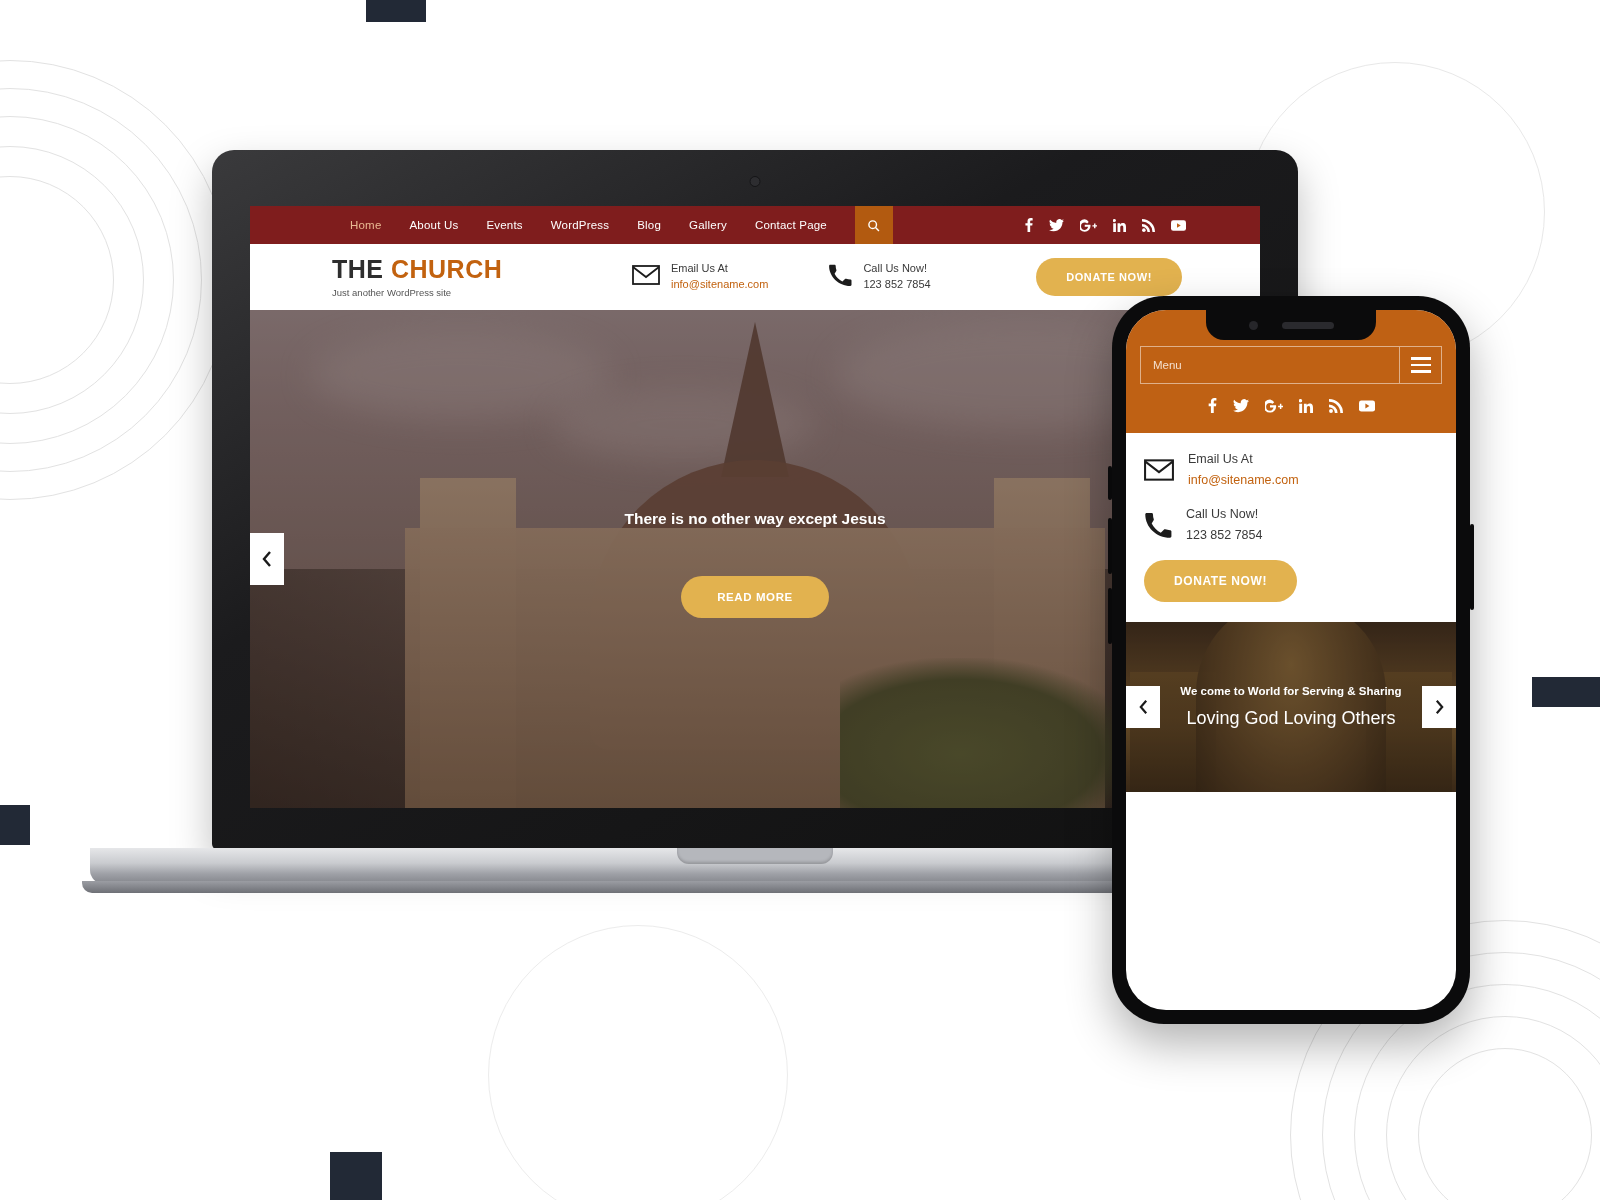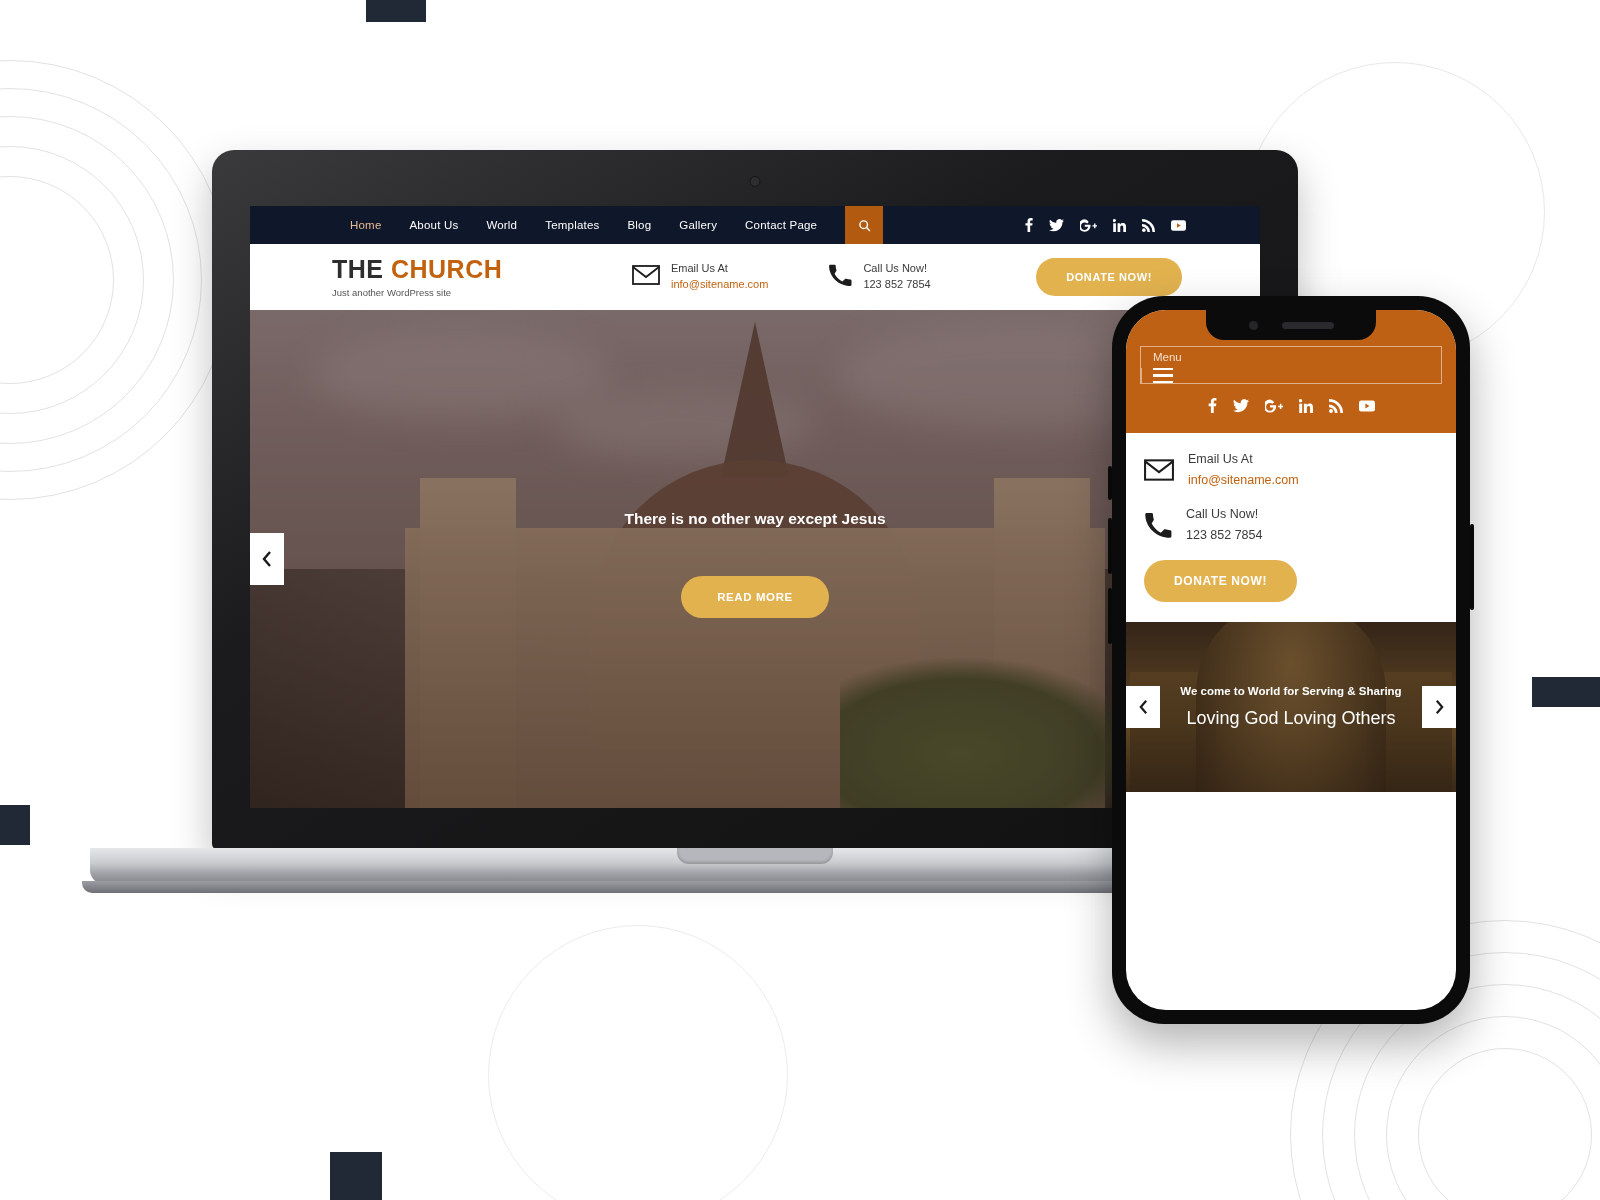--- a/index.html
+++ b/index.html
@@ -72,21 +72,21 @@
     box-shadow: inset 0 -2px 3px rgba(0,0,0,.18);
   }
   .base-foot{
     position:absolute; left:-130px; top:731px; width:1346px; height:12px;
     background: linear-gradient(180deg,#9b9da3,#6e7076);
     border-radius: 0 0 10px 10px;
   }
 
   
   .topbar {
-    height: 38px; background: #0f172a;
+    height: 38px; background: #7f1d1d;
     display: flex; align-items: center; position: relative;
   }
   .nav { display: flex; align-items: center; gap: 0; margin-left: 86px; }
   .nav a {
     color: #ffffff; font-size: 11.5px; text-decoration: none;
     padding: 0 14px; letter-spacing: .2px; white-space: nowrap;
   }
   .nav a.active { color: #e9b992; }
   .search-btn {
     width: 38px; height: 38px; background: #b25a10;
@@ -200,21 +200,21 @@
   .notch .cam { width:9px; height:9px; border-radius:50%; background:#26262a; }
   .notch .spk { width:52px; height:7px; border-radius:4px; background:#2a2a2e; }
   .side-btn { position:absolute; background:#0b0b0c; border-radius:3px; }
   .sb1 { left:-4px; top: 170px; width:4px; height: 34px; }
   .sb2 { left:-4px; top: 222px; width:4px; height: 56px; }
   .sb3 { left:-4px; top: 292px; width:4px; height: 56px; }
   .sb4 { right:-4px; top: 228px; width:4px; height: 86px; }
 
   .m-top { background:#bf6114; padding: 36px 14px 14px 14px; }
   .m-menubar {
-    display:flex; align-items:stretch; border:1px solid rgba(255,255,255,.5); height: 38px; flex-direction: column;
+    display:flex; align-items:stretch; border:1px solid rgba(255,255,255,.5); height: 38px;
   }
   .m-menubar .lbl { flex:1; display:flex; align-items:center; padding-left:12px; color:#f4dfcd; font-size:11.5px; }
   .m-menubar .burger {
     width: 42px; border-left:1px solid rgba(255,255,255,.5);
     display:flex; flex-direction:column; align-items:center; justify-content:center; gap:4px;
   }
   .m-menubar .burger i { display:block; width:20px; height:2.5px; background:#fff; }
   .m-socials { display:flex; align-items:center; justify-content:center; gap:16px; padding: 14px 0 6px 0; }
   .m-socials .si { color:#fff; display:flex; }
 
@@ -298,22 +298,22 @@
 
   <div class="laptop">
     <div class="lid">
       <div class="camera"></div>
       <div class="screen">
 
         <div class="topbar">
           <nav class="nav">
             <a href="#" class="active">Home</a>
             <a href="#">About Us</a>
-            <a href="#">World</a>
-            <a href="#">Templates</a>
+            <a href="#">Events</a>
+            <a href="#">WordPress</a>
             <a href="#">Blog</a>
             <a href="#">Gallery</a>
             <a href="#">Contact Page</a>
           </nav>
           <div class="search-btn">
             <svg width="13" height="13" viewBox="0 0 24 24" fill="none" stroke="#fff" stroke-width="2.6">
               <circle cx="10.5" cy="10.5" r="7"></circle>
                 <line x1="15.8" y1="15.8" x2="22" y2="22"></line>
             </svg>
           </div>

